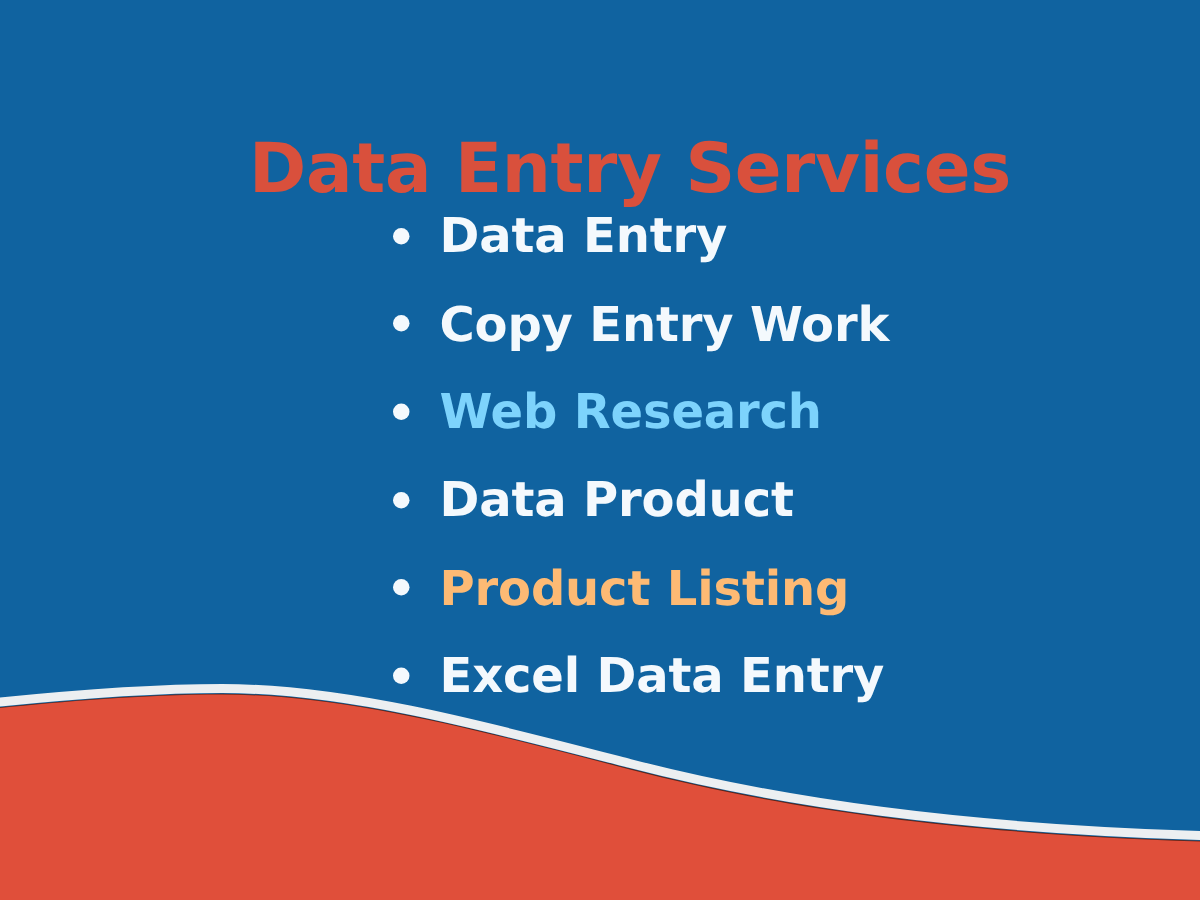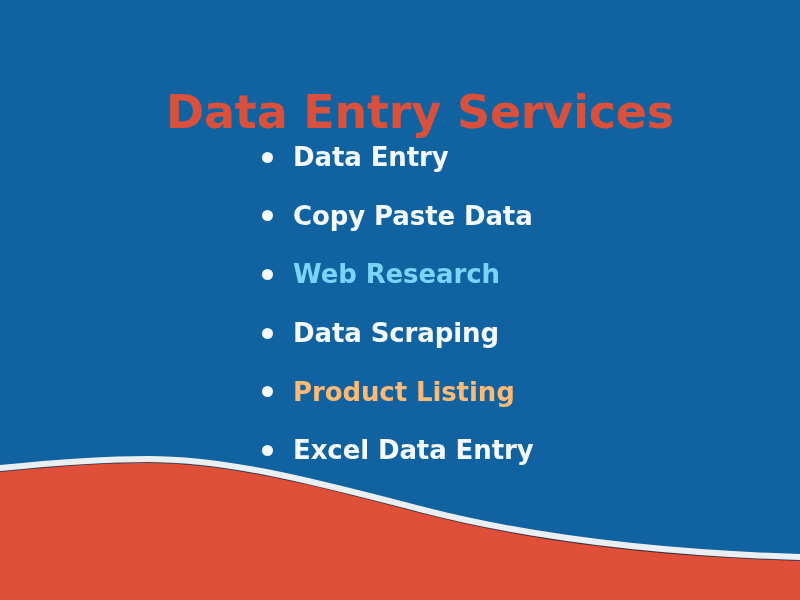--- a/index.html
+++ b/index.html
@@ -66,21 +66,21 @@
     position: absolute;
     left: 0px;
     top: 50%;
     width: 11px;
     height: 11px;
     margin-top: -5.5px;
     border-radius: 50%;
     background: #f2f7fb;
   }
   .service-label {
-    font-size: 26px;
+    font-size: 32px;
     font-weight: 700;
     color: #f4f9fd;
     line-height: 1;
     white-space: nowrap;
     letter-spacing: -0.1px;
   }
 </style>
 </head>
 <body>
 
@@ -98,29 +98,29 @@
 
     <h1 id="title" style="color: rgb(217, 80, 60); padding-left: 40px;">Data Entry Services</h1>
 
     <ul id="service-list">
       <li class="service-item">
         <span class="bullet-dot" style="background: rgb(244, 249, 253);"></span>
         <span class="service-label" style="color: rgb(244, 249, 253);">Data Entry</span>
       </li>
       <li class="service-item">
         <span class="bullet-dot" style="background: rgb(244, 249, 253);"></span>
-        <span class="service-label" style="color: rgb(244, 249, 253);">Copy Paste Data</span>
+        <span class="service-label" style="color: rgb(244, 249, 253);">Copy Entry Work</span>
       </li>
       <li class="service-item">
         <span class="bullet-dot" style="background: rgb(244, 249, 253);"></span>
         <span class="service-label" style="color: #7dd3fc;">Web Research</span>
       </li>
       <li class="service-item">
         <span class="bullet-dot" style="background: rgb(244, 249, 253);"></span>
-        <span class="service-label" style="color: rgb(244, 249, 253);">Data Scraping</span>
+        <span class="service-label" style="color: rgb(244, 249, 253);">Data Product</span>
       </li>
       <li class="service-item">
         <span class="bullet-dot" style="background: rgb(244, 249, 253);"></span>
         <span class="service-label" style="color: #fdba74;">Product Listing</span>
       </li>
       <li class="service-item">
         <span class="bullet-dot" style="background: rgb(244, 249, 253);"></span>
         <span class="service-label" style="color: rgb(244, 249, 253); text-align: right;">Excel Data Entry</span>
       </li>
     </ul>

